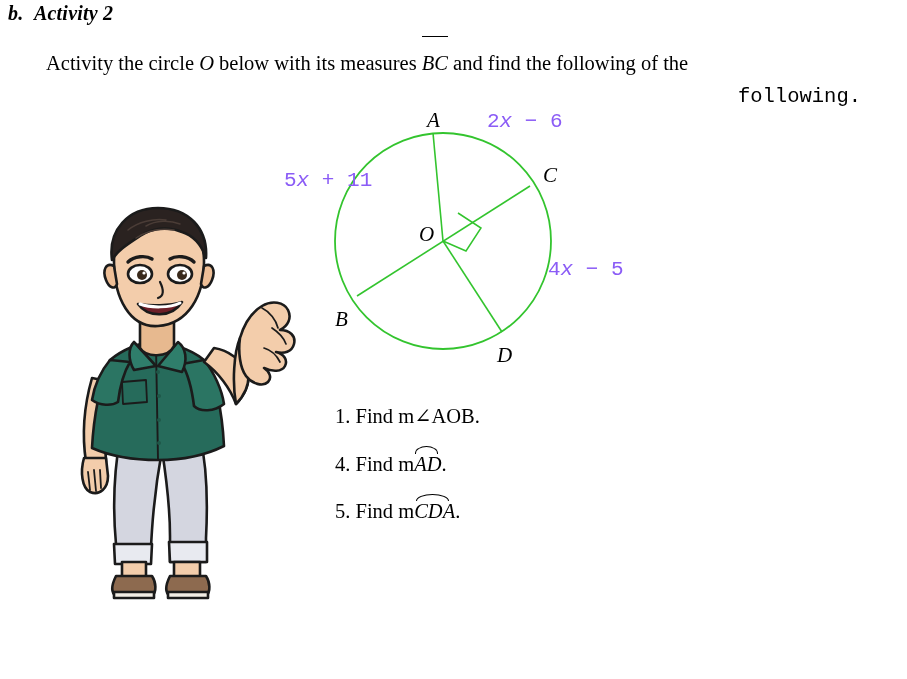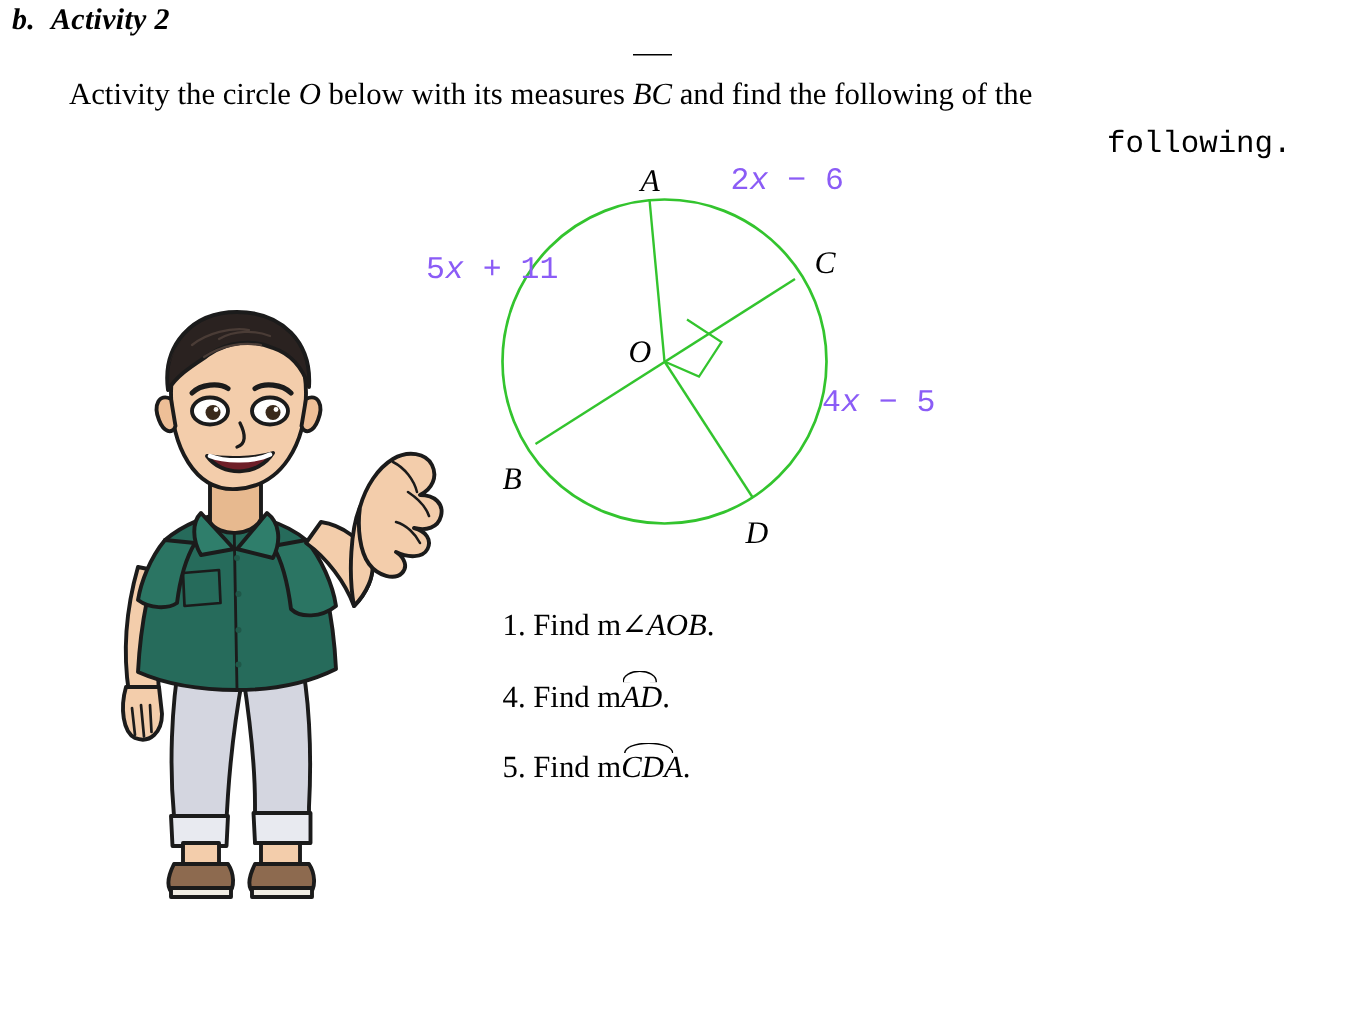--- a/index.html
+++ b/index.html
@@ -93,21 +93,21 @@
     top: 404px;
     width: 420px;
     font-size: 20.5px;
   }
   .question {
     margin-bottom: 24.5px;
     white-space: nowrap;
   }
   .question .num { }
   .question .m { font-style: normal; }
-  .question .ital { font-style: italic; }
+  .question .ital { }
   .question .angsym { font-style: normal; }
   .arcspan {
     display: inline-block;
     position: relative;
     font-style: italic;
   }
   .arcspan::before {
     content: "";
     position: absolute;
     left: 4%;

